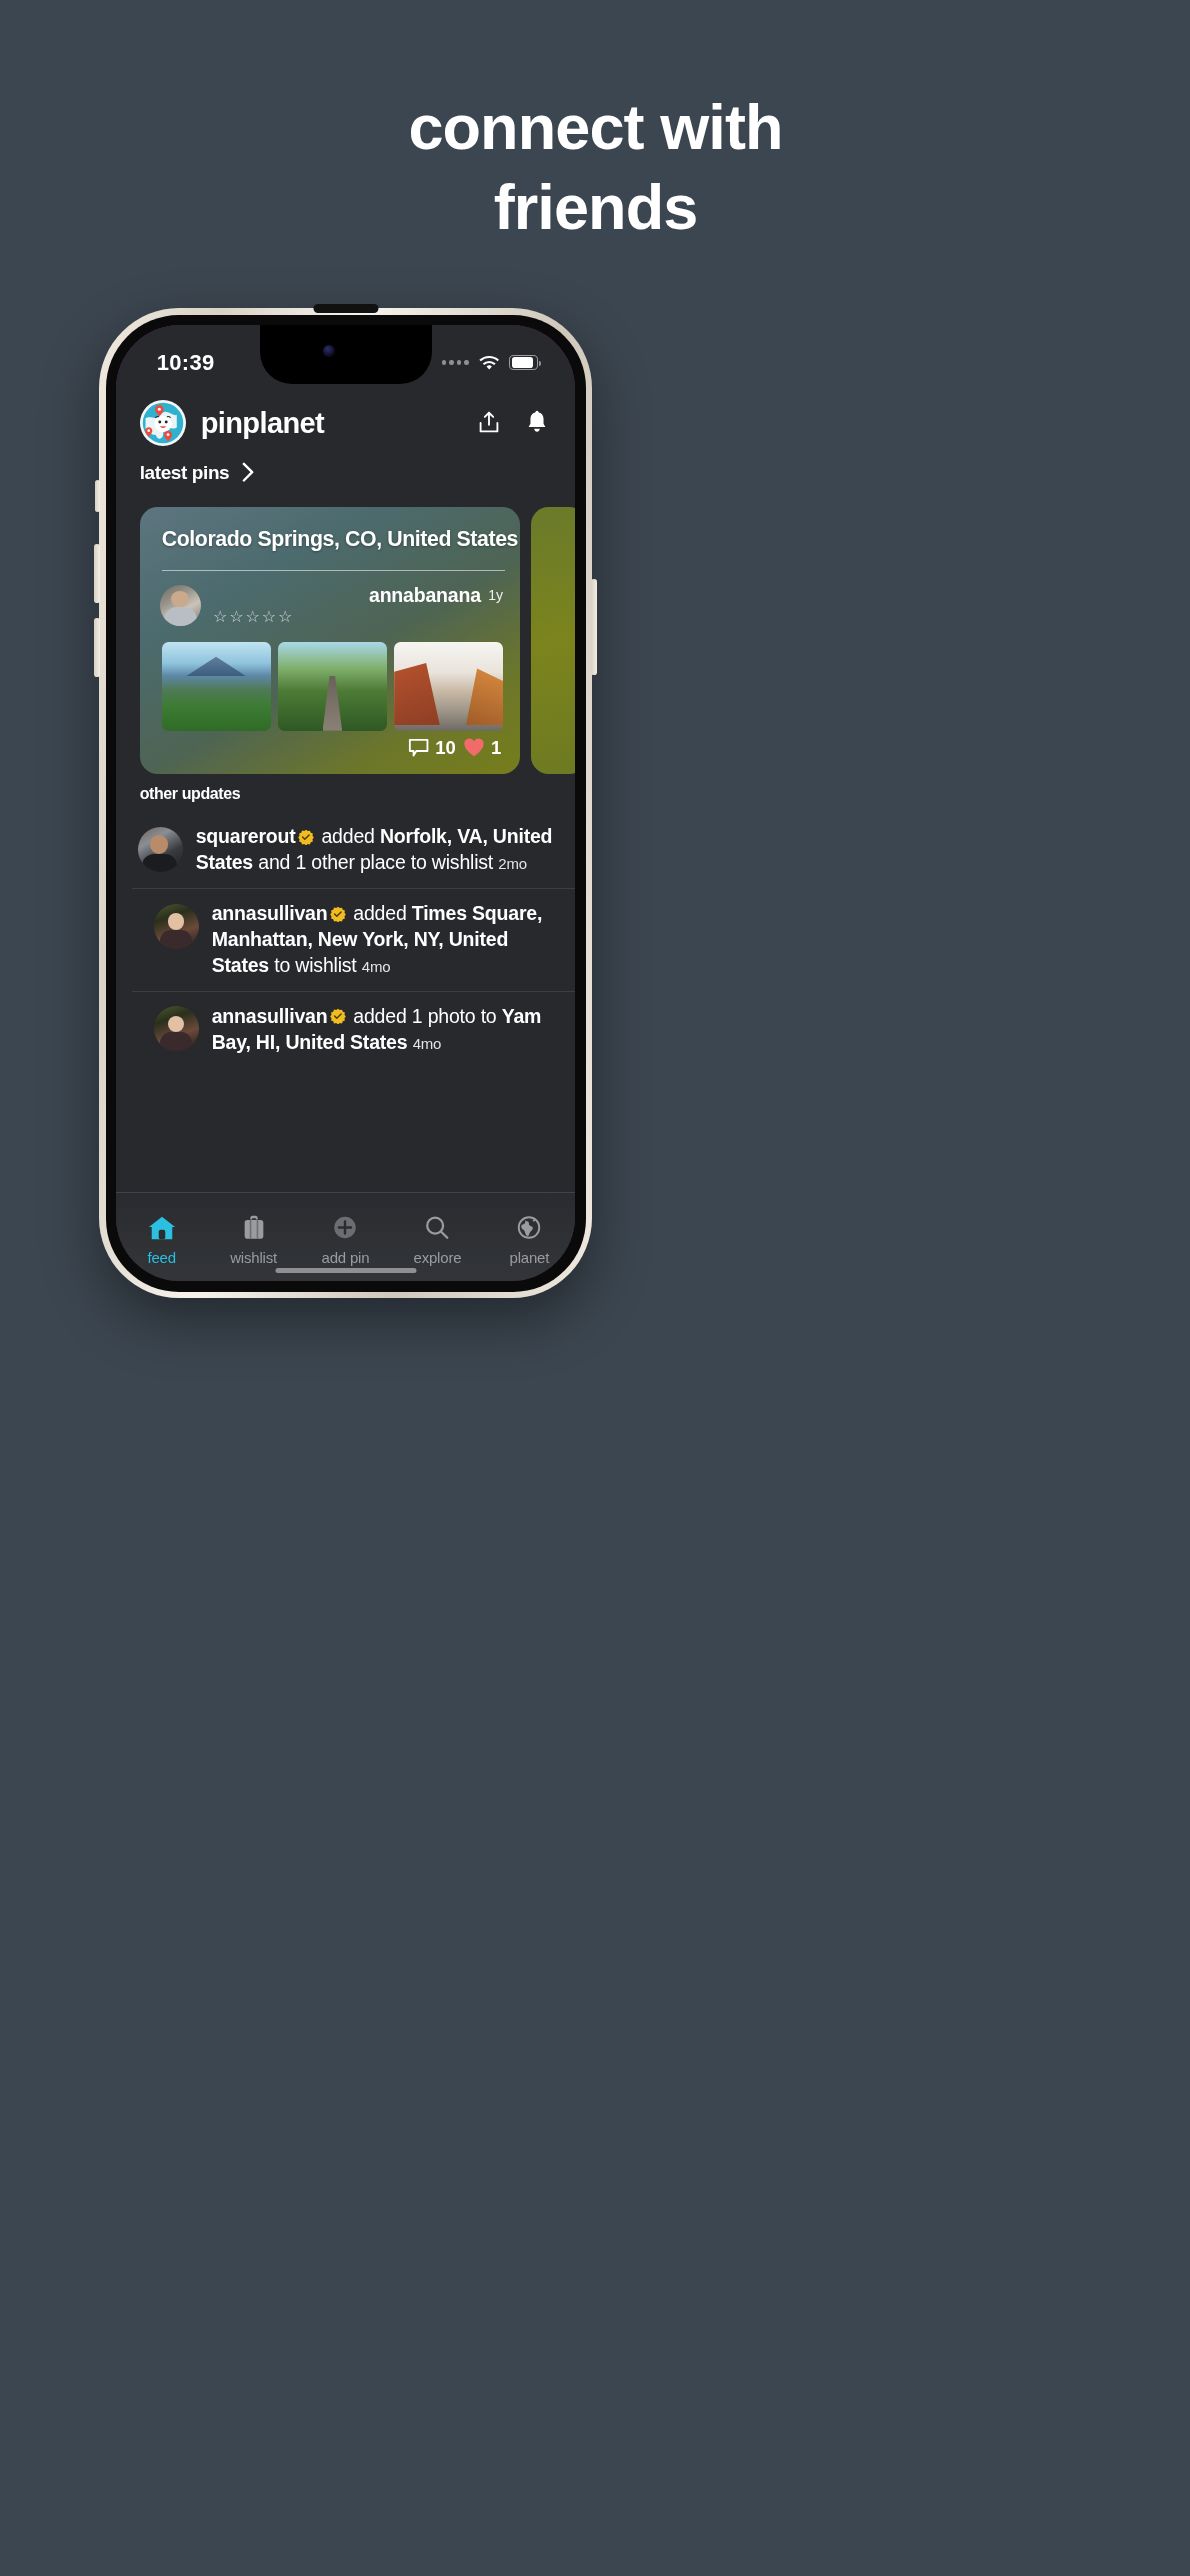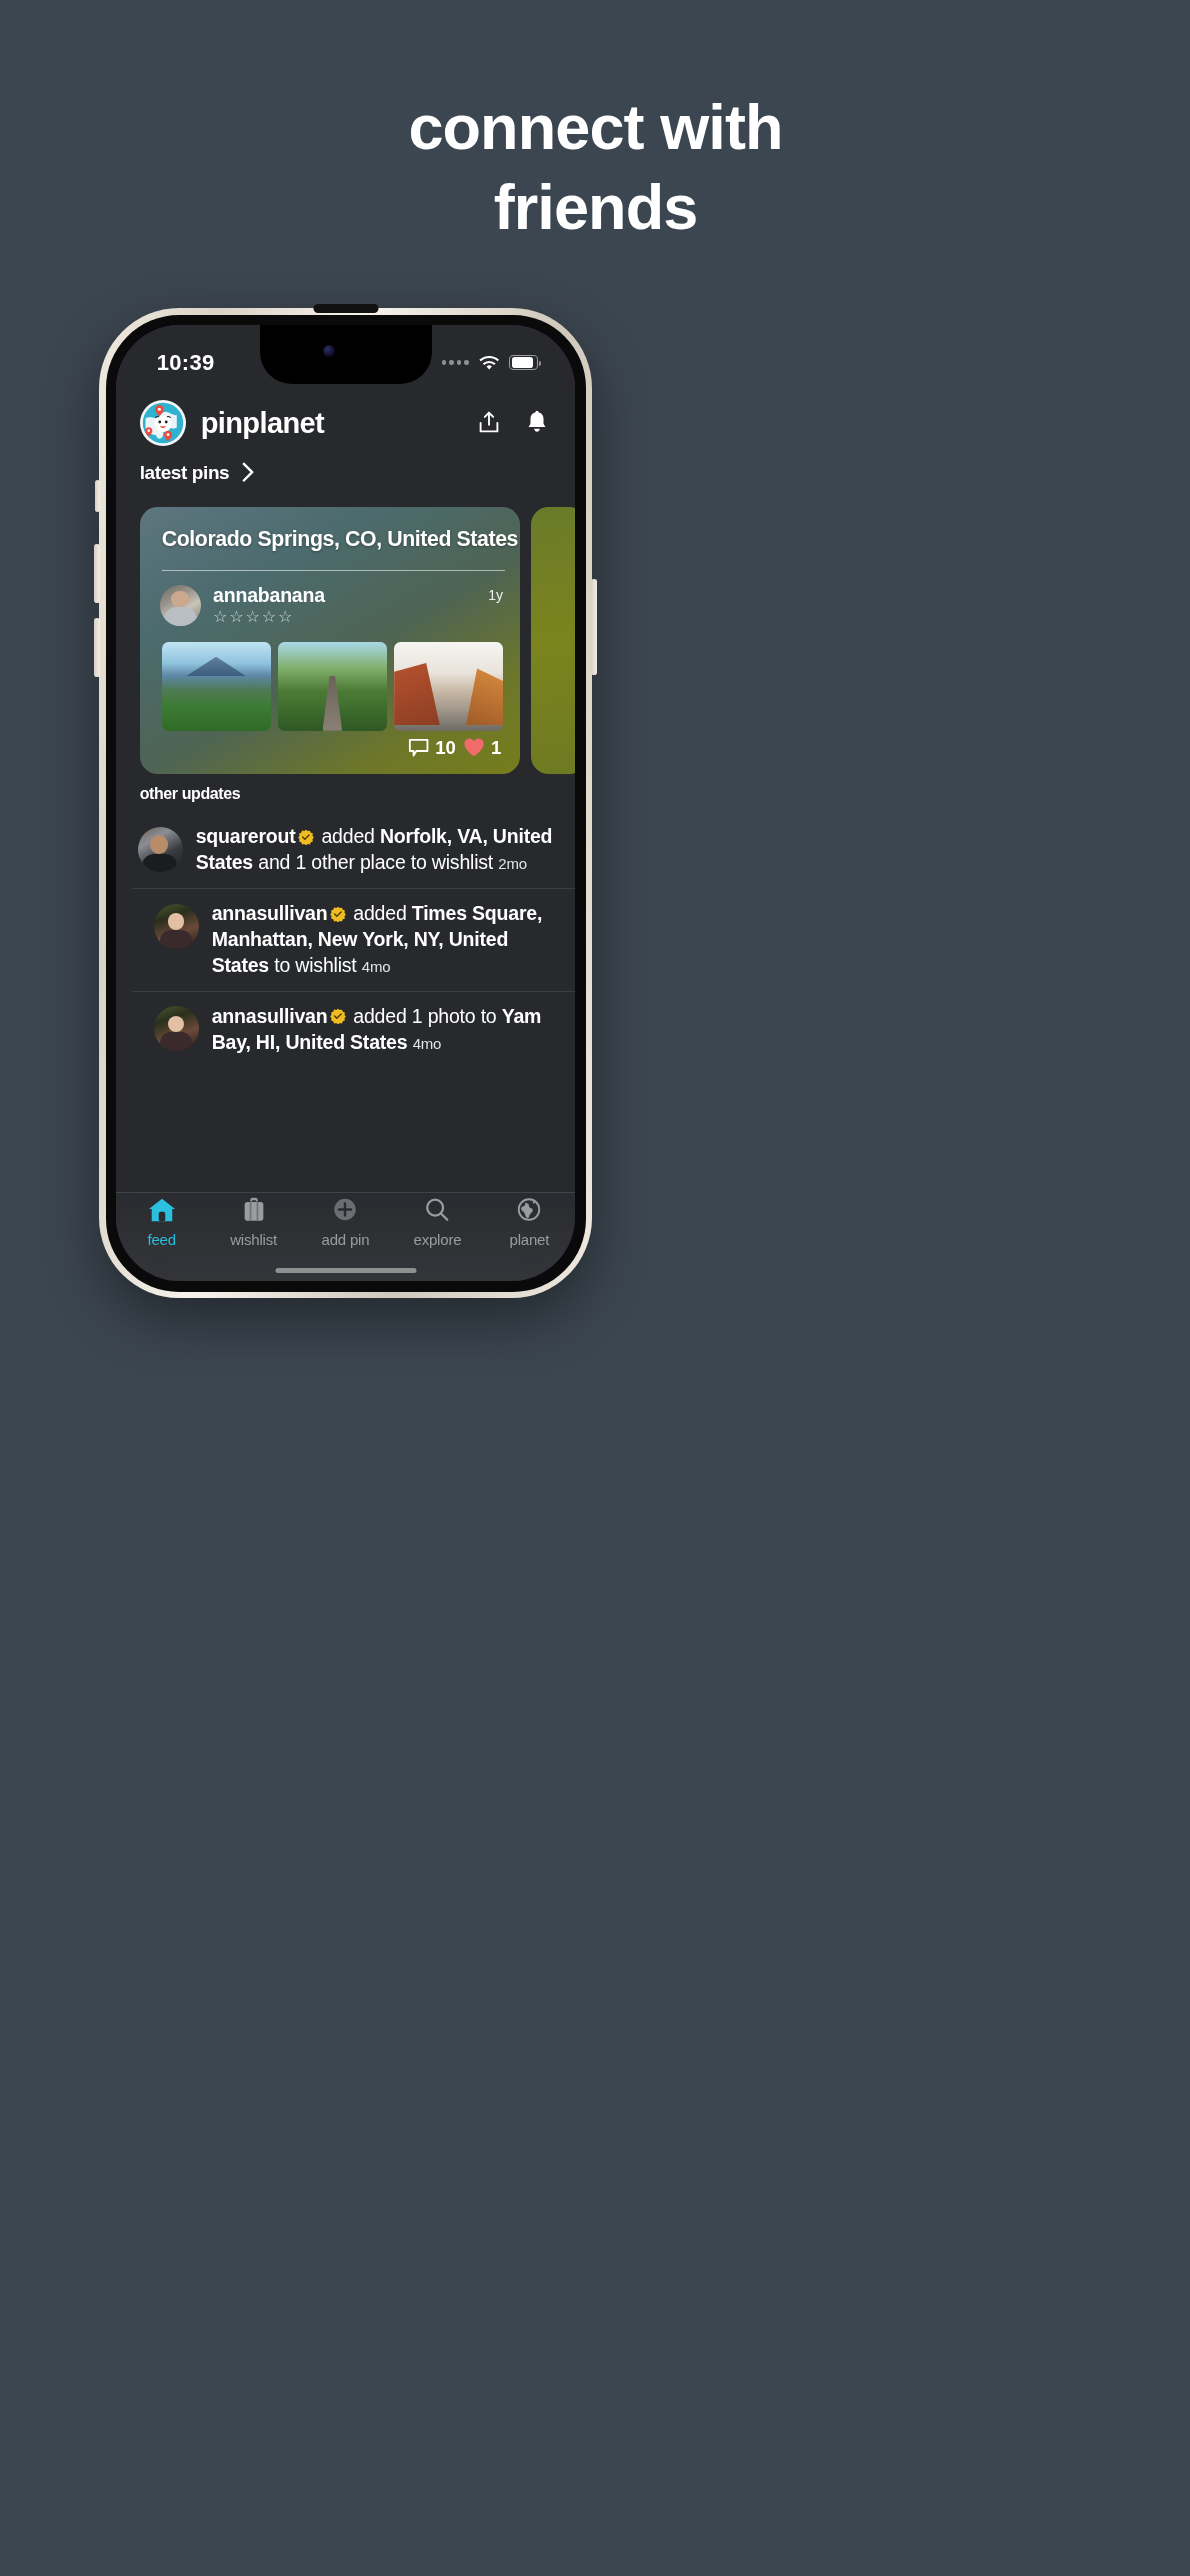--- a/index.html
+++ b/index.html
@@ -129,21 +129,21 @@
   }
   .card-rule{position:absolute;left:22px;right:15px;top:63px;height:0.9px;background:rgba(255,255,255,.55);}
   .card-user{position:absolute;left:20.4px;right:16.7px;top:78px;height:48px;display:flex;align-items:flex-start;}
   .avatar{
     width:41px;height:41px;border-radius:50%;flex:0 0 auto;overflow:hidden;position:relative;
   }
   .av-a{background:linear-gradient(150deg,#6c6a64 0%,#9a958c 35%,#c9c3b8 60%,#7e7a72 100%);}
   .av-a:before{content:"";position:absolute;left:11px;top:6.5px;width:17.6px;height:16px;border-radius:50%;background:#caa98c;}
   .av-a:after{content:"";position:absolute;left:3.7px;top:22px;width:33px;height:24px;border-radius:13px 13px 0 0;background:#b9bec4;}
   .cu-text{margin-left:12px;flex:1 1 auto;min-width:0;}
-  .cu-name{color:#fff;font-size:19.5px;font-weight:600;line-height:1.05;letter-spacing:-0.2px;}
+  .cu-name{color:#fff;font-size:19.5px;font-weight:600;line-height:1.05;letter-spacing:-0.2px;text-align:right;}
   .stars{margin-top:3.7px;color:rgba(255,255,255,.72);font-size:16px;letter-spacing:1.9px;line-height:1;}
   .cu-time{color:#f0f0f0;font-size:14px;margin-left:7.4px;flex:0 0 auto;padding-top:2.8px;}
 
   .photos{position:absolute;left:22px;right:16.7px;top:135px;height:89px;display:flex;gap:7.4px;}
   .photo{flex:1 1 0;border-radius:6.5px;overflow:hidden;position:relative;}
   .ph1{background:linear-gradient(180deg,#bfe4f2 0%,#8fc3dd 24%,#5d87a6 38%,#4f7a55 54%,#3d7c34 72%,#2f6b26 100%);}
   .ph1:after{content:"";position:absolute;left:22%;top:17%;width:56%;height:22%;
     background:linear-gradient(180deg,#5f7f9d,#3c5d7e);clip-path:polygon(50% 0,100% 100%,0 100%);}
   .ph2{background:linear-gradient(180deg,#a9d8e8 0%,#7fae6b 30%,#4d7b36 55%,#3c6a2c 78%,#2f5824 100%);}
   .ph2:after{content:"";position:absolute;left:41%;top:38%;width:18%;height:62%;
@@ -182,21 +182,21 @@
   .verif{
     display:inline-block;vertical-align:-1.9px;width:16px;height:16px;margin:0 1.9px 0 2.8px;
   }
 
   
   .tabbar{
     position:absolute;left:0;right:0;bottom:0;height:89px;
     background:linear-gradient(180deg,rgba(42,44,48,.93) 0%,rgba(52,54,58,.96) 100%);
     backdrop-filter:blur(15px);
     border-top:0.9px solid rgba(255,255,255,.07);
-    display:flex;align-items:flex-start;padding-top:3px;box-sizing:border-box;
+    display:flex;align-items:flex-start;padding-top:21px;box-sizing:border-box;
     z-index:5;
   }
   .tab{flex:1 1 0;display:flex;flex-direction:column;align-items:center;gap:6.5px;}
   .tab svg{display:block;}
   .tab-lbl{font-size:15px;color:#9a9ca0;letter-spacing:-0.2px;}
   .tab.active .tab-lbl{color:#2bbfe0;}
   .home-ind{
     position:absolute;left:50%;transform:translateX(-50%);bottom:8.3px;
     width:141px;height:4.6px;border-radius:2.8px;background:rgba(255,255,255,.45);
   }

